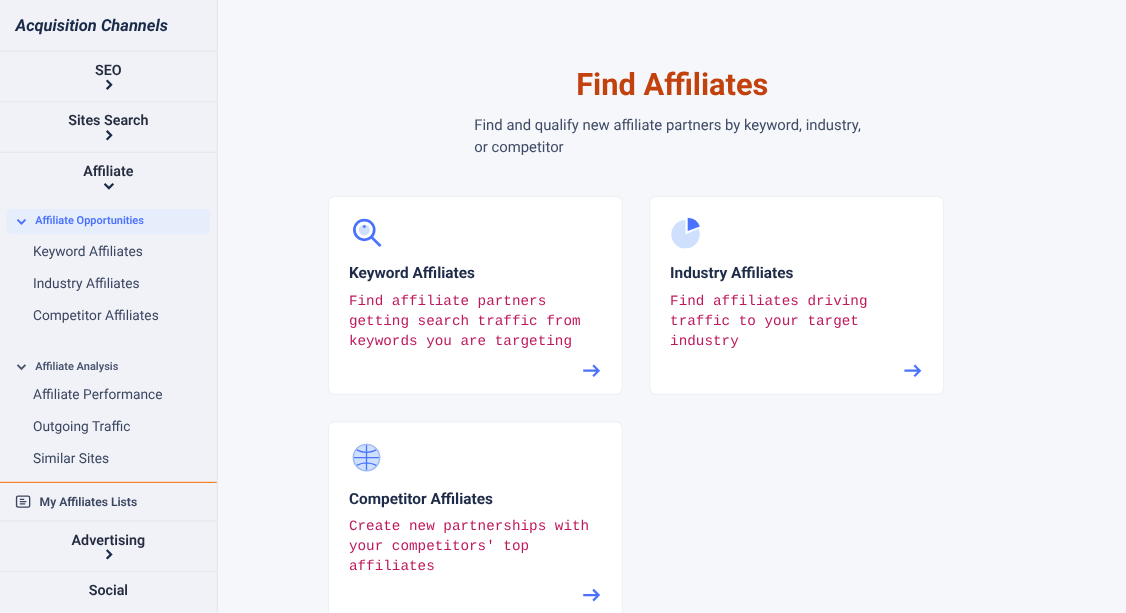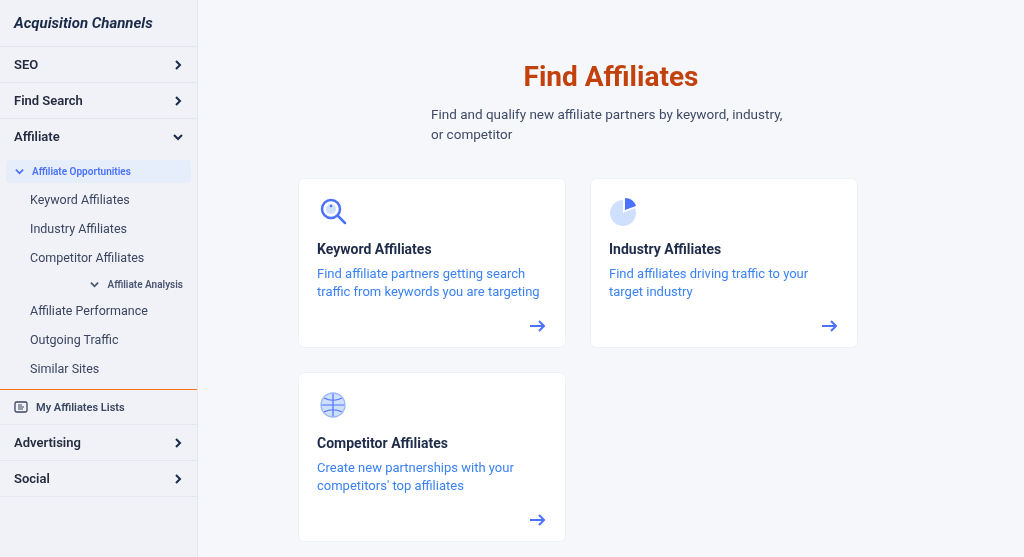--- a/index.html
+++ b/index.html
@@ -28,20 +28,21 @@
   .nav-item {
     display: flex;
     align-items: center;
     justify-content: space-between;
     padding: 10px 14px;
     font-size: 13px;
     font-weight: 600;
     color: #252c3f;
     border-top: 1px solid #e3e7ee;
     cursor: pointer;
+    flex-direction: column;
   }
   .nav-item.last { border-bottom: 1px solid #e3e7ee; gap: 20px; }
   .chevron {
     width: 10px; height: 10px;
     display: inline-flex;
   }
   .sub-group {
     padding: 4px 0 6px 0;
   }
   .sub-header {
@@ -122,23 +123,24 @@
     display: flex; align-items:center; justify-content:center;
   }
   .card-title {
     font-size: 14px;
     font-weight: 700;
     color: #1f2c49;
     margin-bottom: 8px;
   }
   .card-desc {
     font-size: 13px;
-    color: #3b82f6;
+    color: #be185d;
     line-height: 1.4;
     flex: 1;
+    font-family: Liberation Mono, monospace;
   }
   .card-arrow {
     align-self: flex-end;
     margin-top: 10px;
     color: #4a72ff;
   }
   svg { display:block; }
 </style>
 </head>
 <body>
@@ -150,21 +152,21 @@
     <div class="nav-item">
       <span>SEO</span>
       <span class="chevron">
         <svg width="10" height="10" viewBox="0 0 10 10">
             <path d="M3 1l4 4-4 4" fill="none" stroke="#1a2b49" stroke-width="2"></path>
           </svg>
       </span>
     </div>
 
     <div class="nav-item">
-      <span>Find Search</span>
+      <span>Sites Search</span>
       <span class="chevron">
         <svg width="10" height="10" viewBox="0 0 10 10">
             <path d="M3 1l4 4-4 4" fill="none" stroke="#1a2b49" stroke-width="2"></path>
           </svg>
       </span>
     </div>
 
     <div class="nav-item">
       <span>Affiliate</span>
       <span class="chevron">
@@ -180,21 +182,21 @@
           <svg width="9" height="9" viewBox="0 0 10 10">
               <path d="M1 3l4 4 4-4" fill="none" stroke="#4a72ff" stroke-width="2"></path>
             </svg>
         </span>
         <span>Affiliate Opportunities</span>
       </div>
       <div class="sub-link">Keyword Affiliates</div>
       <div class="sub-link">Industry Affiliates</div>
       <div class="sub-link">Competitor Affiliates</div>
 
-      <div class="sub-header" style="margin-top:1px;justify-content:flex-end;">
+      <div class="sub-header" style="margin-top:20px;">
         <span class="chev">
           <svg width="9" height="9" viewBox="0 0 10 10">
               <path d="M1 3l4 4 4-4" fill="none" stroke="#4a5570" stroke-width="2"></path>
             </svg>
         </span>
         <span>Affiliate Analysis</span>
       </div>
       <div class="sub-link">Affiliate Performance</div>
       <div class="sub-link">Outgoing Traffic</div>
       <div class="sub-link">Similar Sites</div>

